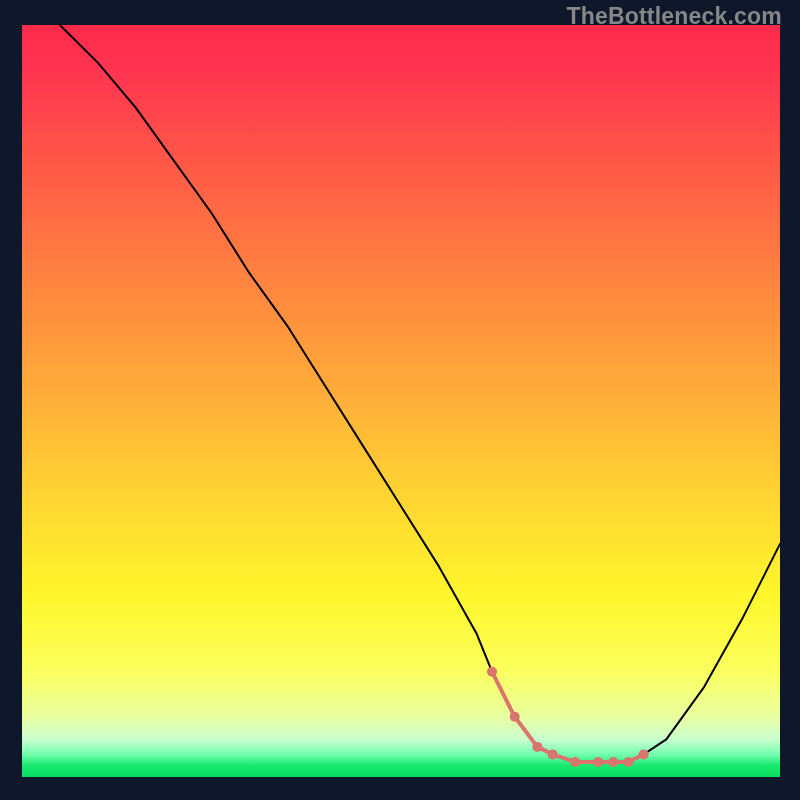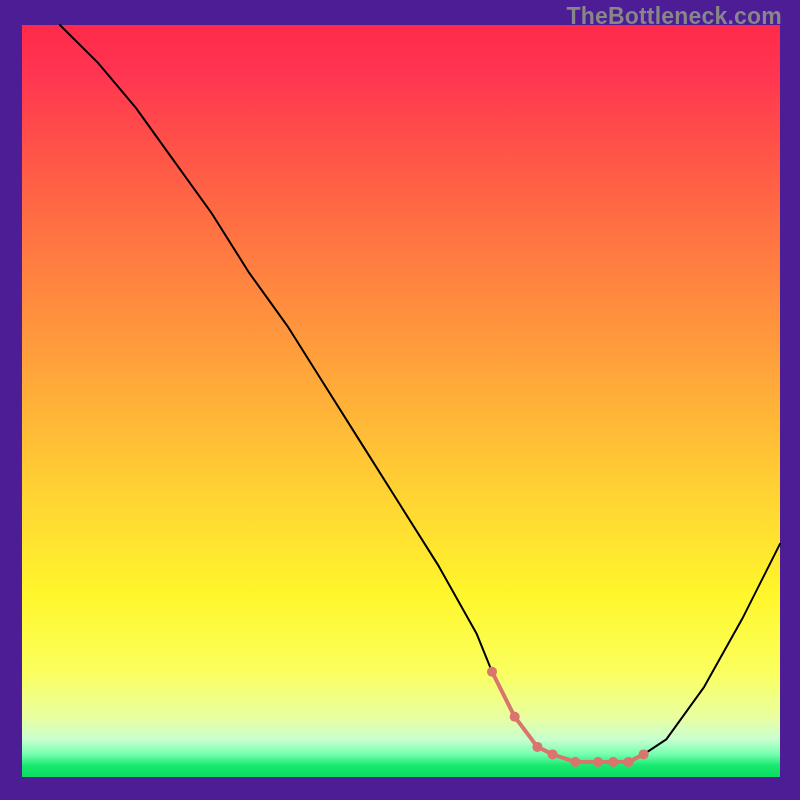--- a/index.html
+++ b/index.html
@@ -9,21 +9,21 @@
     height: 800px;
     background: #000;
     overflow: hidden;
   }
   .frame {
     position: absolute;
     left: 0;
     top: 0;
     width: 800px;
     height: 800px;
-    background: #4c1d95;
+    background: #0f172a;
   }
   .plot-area {
     position: absolute;
     left: 22px;
     top: 25px;
     width: 758px;
     height: 752px;
     
     background: linear-gradient(
       to bottom,

